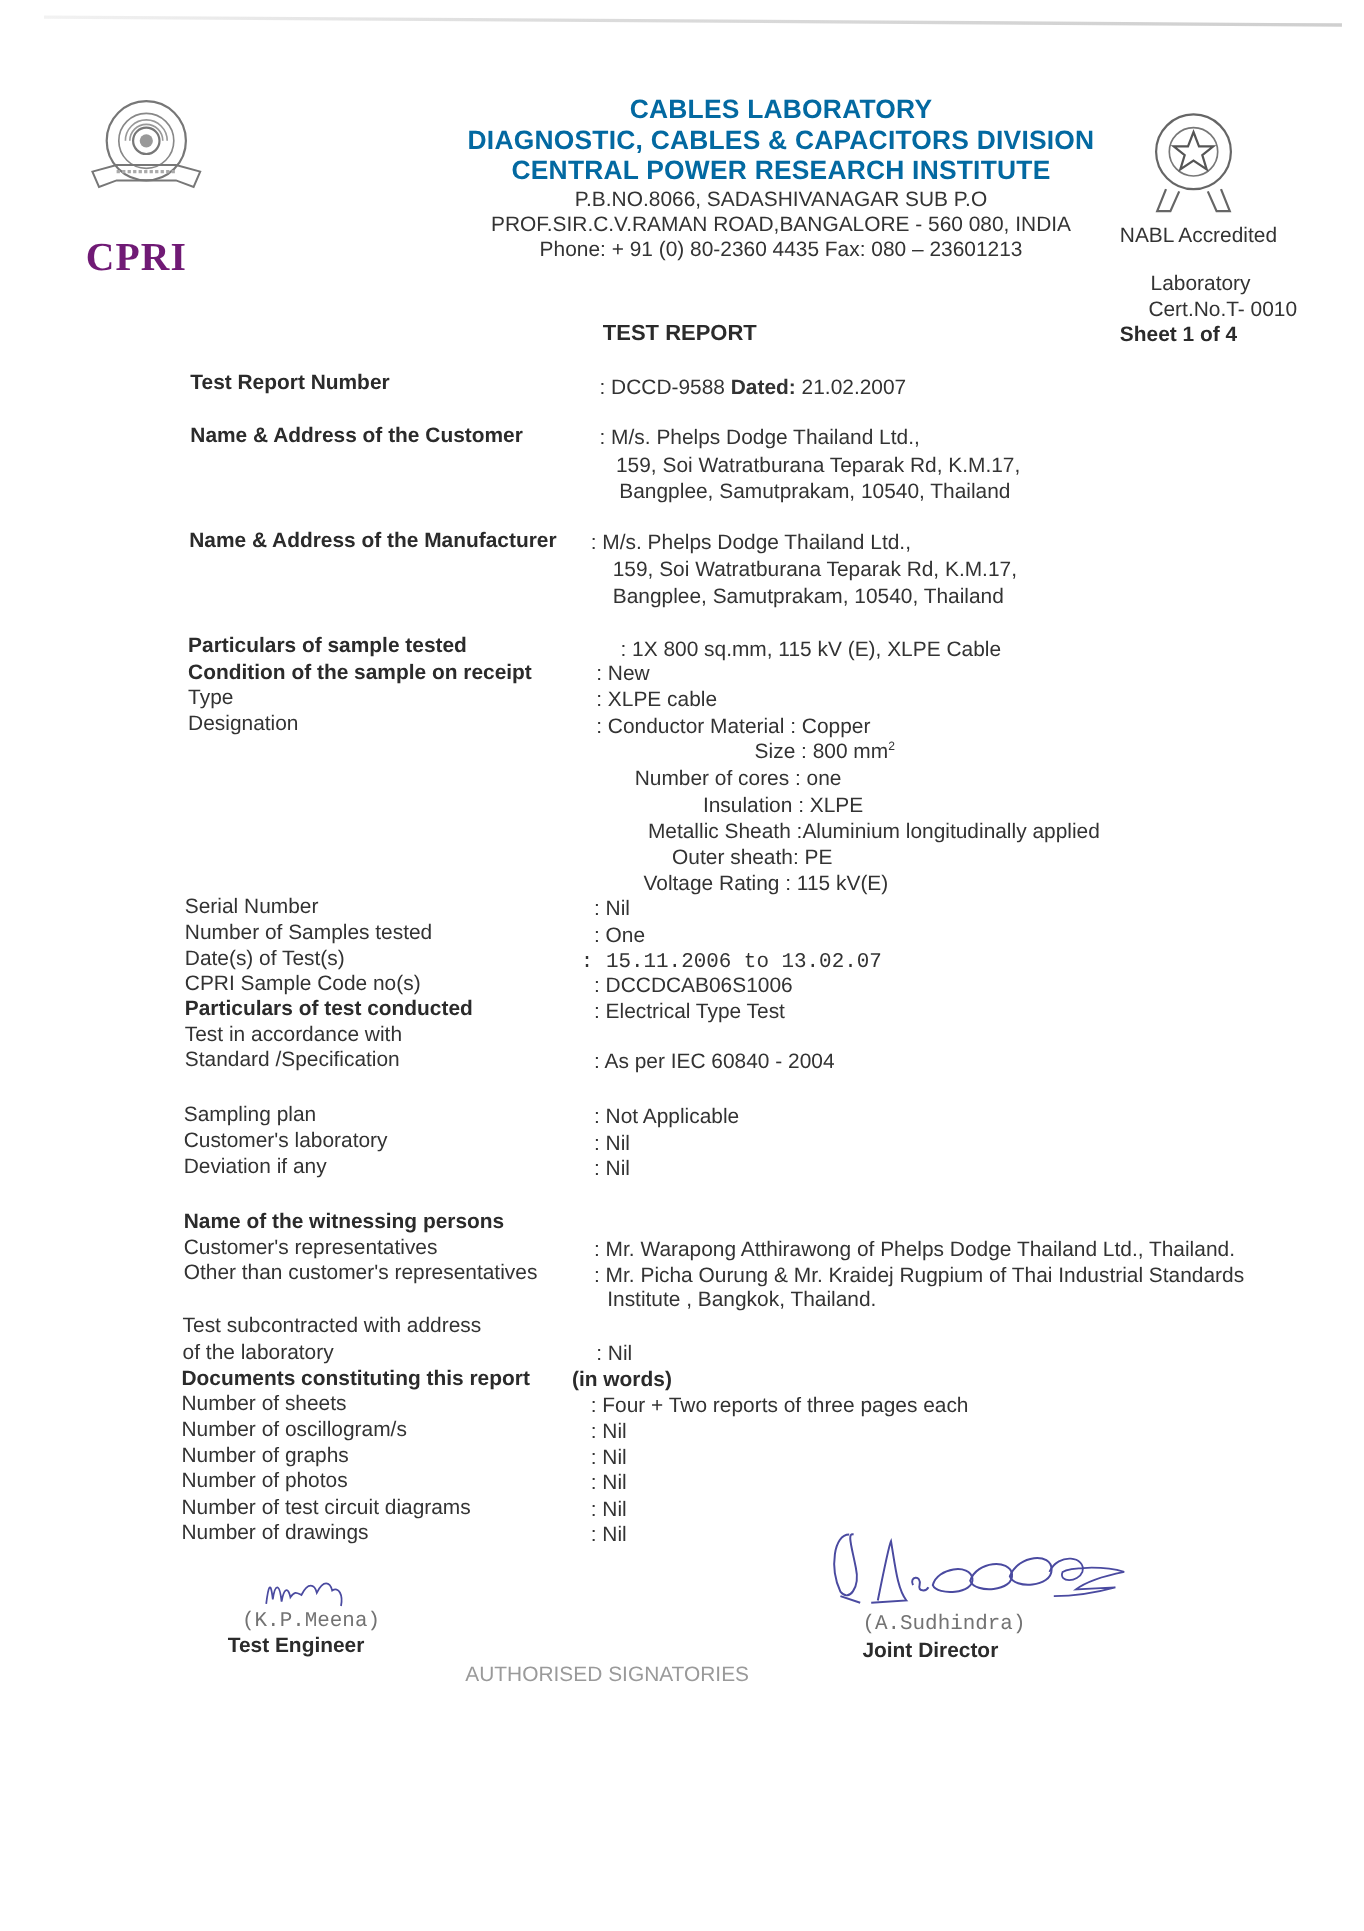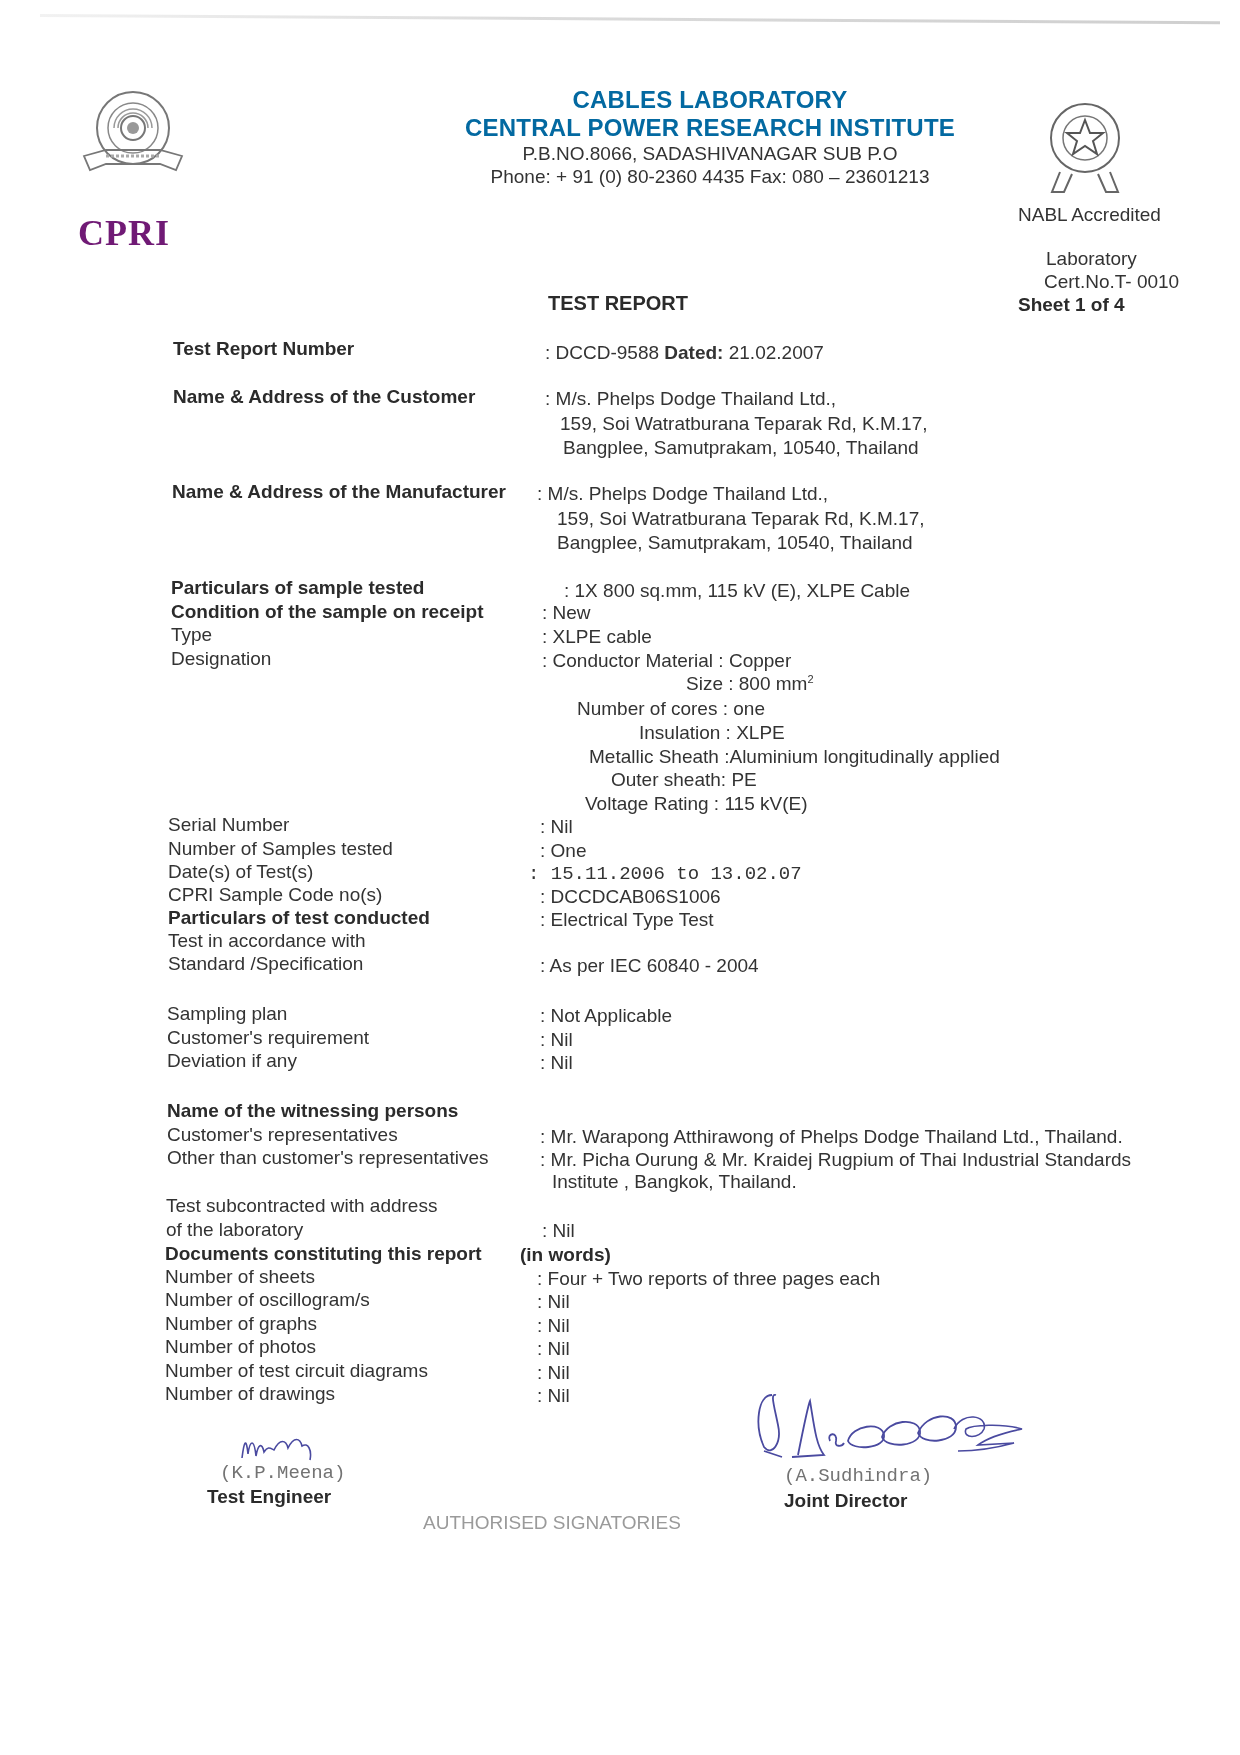--- a/index.html
+++ b/index.html
@@ -51,22 +51,24 @@
     <path d="M36 42 A19 19 0 0 1 74 42" fill="none" stroke="#999" stroke-width="1.5"></path>
     <path d="M40 42 A15 15 0 0 1 70 42" fill="none" stroke="#999" stroke-width="1.5"></path>
     <path d="M6 70 L28 64 L82 64 L104 70 L98 84 L82 78 L28 78 L12 84 Z" fill="none" stroke="#777" stroke-width="1.8"></path>
     <path d="M28 70 L82 70" stroke="#aaa" stroke-width="3" stroke-dasharray="3 2"></path>
   </svg>
 </div>
 <div class="cpri-word">CPRI</div>
 
 <div class="hdr-center">
   <div class="h1">CABLES LABORATORY</div>
+  <div class="h1">DIAGNOSTIC, CABLES &amp; CAPACITORS DIVISION</div>
   <div class="h1">CENTRAL POWER RESEARCH INSTITUTE</div>
   <div class="h2">P.B.NO.8066, SADASHIVANAGAR SUB P.O</div>
+  <div class="h2">PROF.SIR.C.V.RAMAN ROAD,BANGALORE - 560 080, INDIA</div>
   <div class="h2">Phone: + 91 (0) 80-2360 4435  Fax: 080 – 23601213</div>
 </div>
 
 <div class="logo-right">
   <svg width="90" height="100" viewBox="0 0 90 100">
     <circle cx="45" cy="38" r="34" fill="none" stroke="#666" stroke-width="2"></circle>
     <circle cx="45" cy="38" r="22" fill="none" stroke="#777" stroke-width="1.5"></circle>
     <polygon points="45,20 50,33 63,33 53,41 57,54 45,46 33,54 37,41 27,33 40,33" fill="none" stroke="#555" stroke-width="2"></polygon>
     <path d="M20 72 L12 92 L24 92 L32 74" fill="none" stroke="#666" stroke-width="2"></path>
     <path d="M70 72 L78 92 L66 92 L58 74" fill="none" stroke="#666" stroke-width="2"></path>
@@ -122,21 +124,21 @@
 <div class="abs lbl" style="left:168px;top:884px;">CPRI Sample Code no(s)</div>
 <div class="abs val" style="left:540px;top:886px;">: DCCDCAB06S1006</div>
 <div class="abs lbl b" style="left:168px;top:907px;">Particulars of test conducted</div>
 <div class="abs val" style="left:540px;top:909px;">: Electrical Type Test</div>
 <div class="abs lbl" style="left:168px;top:930px;">Test in accordance with</div>
 <div class="abs lbl" style="left:168px;top:953px;">Standard /Specification</div>
 <div class="abs val" style="left:540px;top:955px;">: As per IEC 60840 - 2004</div>
 
 <div class="abs lbl" style="left:167px;top:1003px;">Sampling plan</div>
 <div class="abs val" style="left:540px;top:1005px;">: Not Applicable</div>
-<div class="abs lbl" style="left:167px;top:1027px;">Customer's requirement</div>
+<div class="abs lbl" style="left:167px;top:1027px;">Customer's laboratory</div>
 <div class="abs val" style="left:540px;top:1029px;">: Nil</div>
 <div class="abs lbl" style="left:167px;top:1050px;">Deviation if any</div>
 <div class="abs val" style="left:540px;top:1052px;">: Nil</div>
 
 <div class="abs lbl b" style="left:167px;top:1100px;">Name of the witnessing persons</div>
 <div class="abs lbl" style="left:167px;top:1124px;">Customer's representatives</div>
 <div class="abs val" style="left:540px;top:1126px;">: Mr. Warapong Atthirawong of  Phelps Dodge Thailand Ltd., Thailand.</div>
 <div class="abs lbl" style="left:167px;top:1147px;">Other than customer's representatives</div>
 <div class="abs val" style="left:540px;top:1149px;">: Mr. Picha Ourung &amp; Mr. Kraidej Rugpium of Thai Industrial Standards</div>
 <div class="abs val" style="left:552px;top:1171px;">Institute , Bangkok, Thailand.</div>

